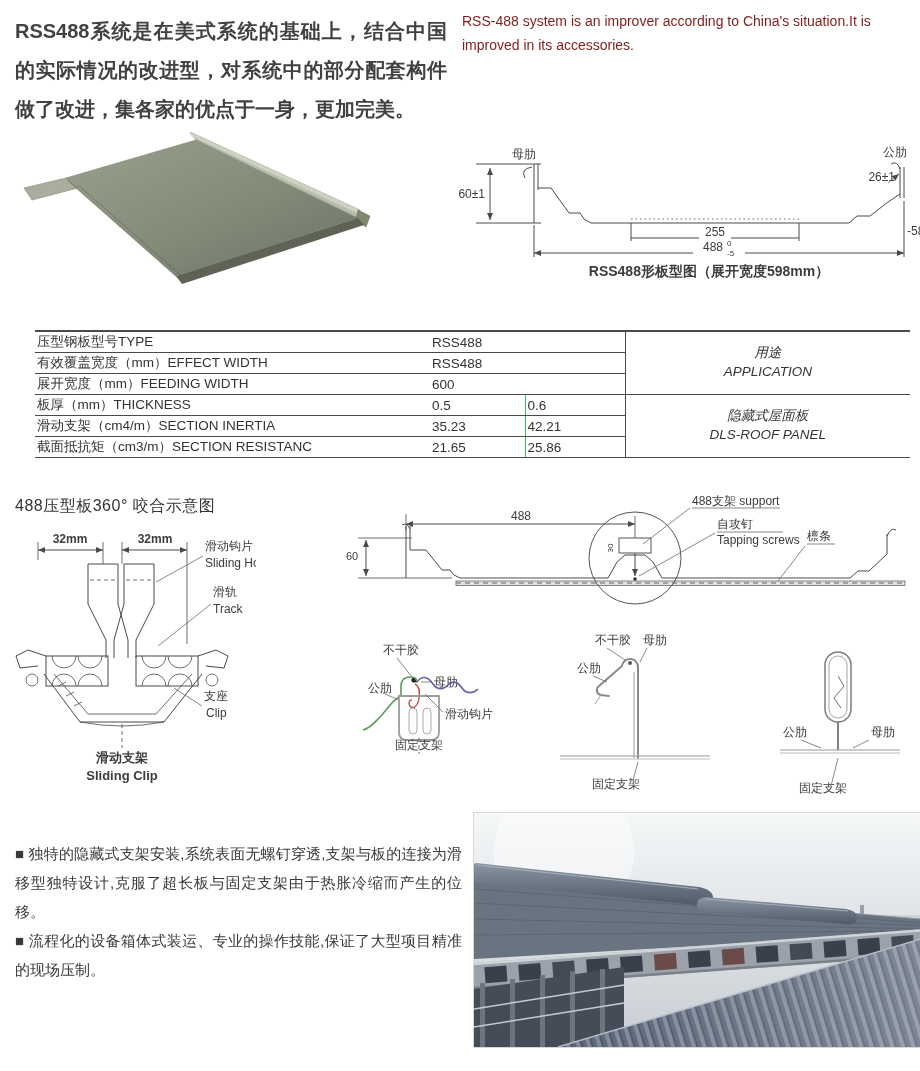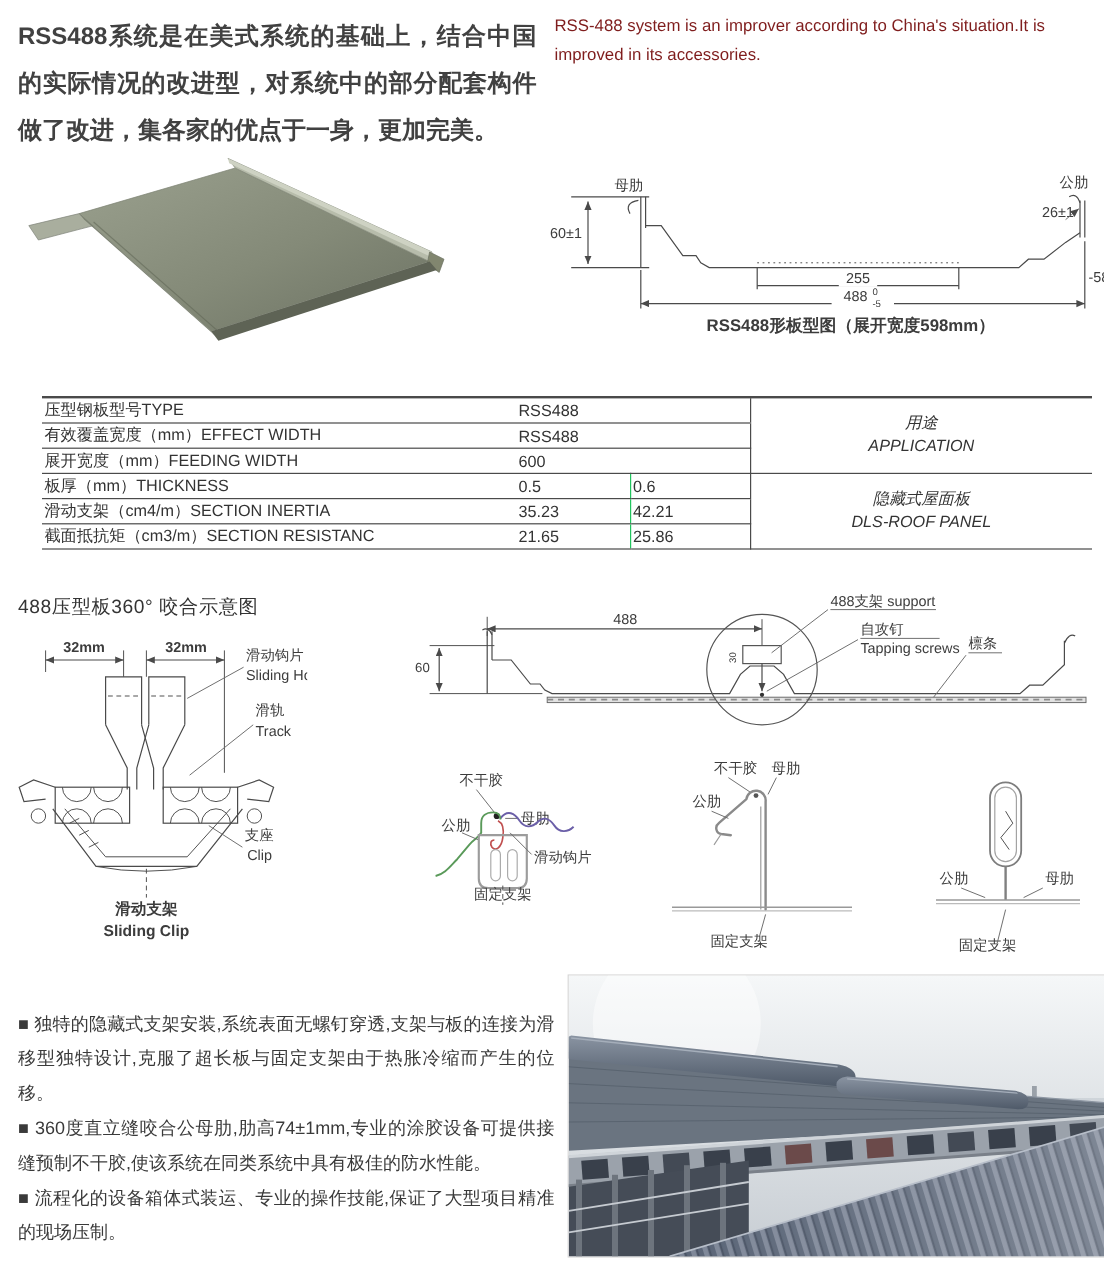--- a/index.html
+++ b/index.html
@@ -291,21 +291,20 @@
       <line class="lead" x1="446" y1="124" x2="466" y2="132"></line>
       <text class="dt" x="516" y="120">母肋</text>
       <line class="lead" x1="514" y1="124" x2="498" y2="132"></line>
       <text class="dt" x="444" y="176">固定支架</text>
       <line class="lead" x1="476" y1="170" x2="483" y2="142"></line>
     </g>
   </svg>
 
   <div class="abs features">
     <p>■ 独特的隐藏式支架安装,系统表面无螺钉穿透,支架与板的连接为滑移型独特设计,克服了超长板与固定支架由于热胀冷缩而产生的位移。</p>
-    <p>■ 360度直立缝咬合公母肋,肋高74±1mm,专业的涂胶设备可提供接缝预制不干胶,使该系统在同类系统中具有极佳的防水性能。</p>
     <p>■ 流程化的设备箱体式装运、专业的操作技能,保证了大型项目精准的现场压制。</p>
   </div>
 
   <svg class="abs photo-frame" style="left:473px;top:812px;" width="447" height="234" viewBox="0 0 447 234">
     <defs>
       <linearGradient id="skyGrad" x1="0" y1="0" x2="0" y2="1">
         <stop offset="0" stop-color="#f5f7f8"></stop>
           <stop offset="1" stop-color="#c7cdd3"></stop>
       </linearGradient>
       <linearGradient id="ventGrad" x1="0" y1="0" x2="0" y2="1">

